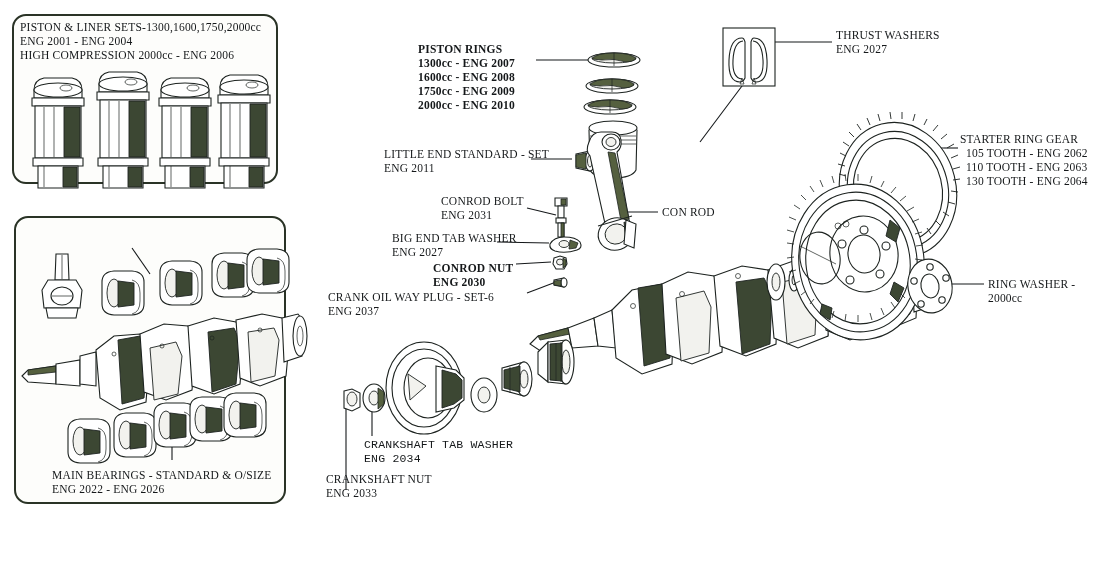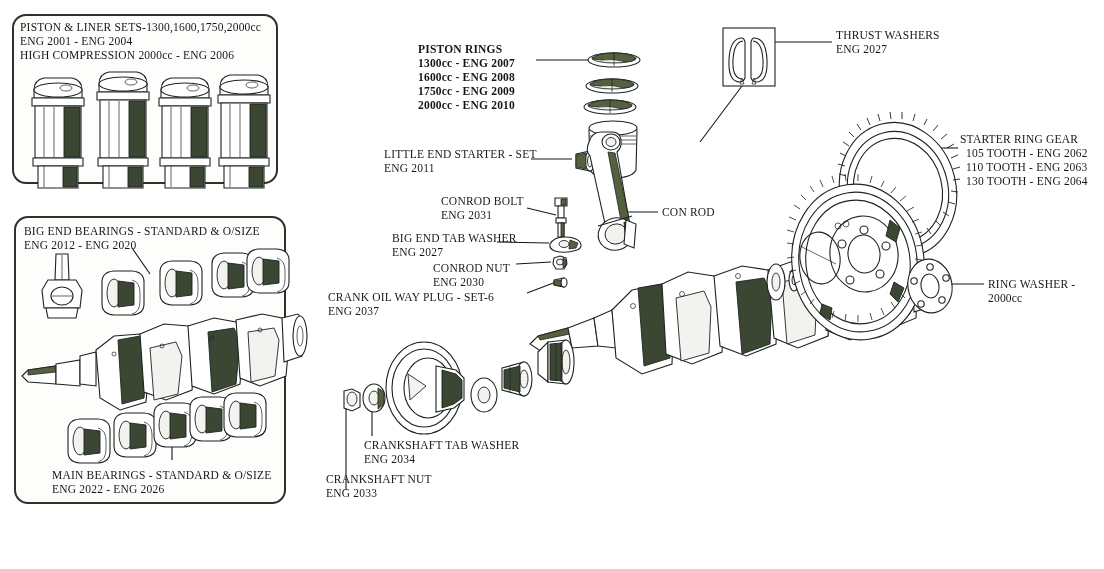--- a/index.html
+++ b/index.html
@@ -113,24 +113,20 @@
         <path class="shade" d="M33,94 l14,0 l0,20 l-14,0 z"></path>
         <line class="thin" x1="14" y1="31" x2="14" y2="84"></line>
         <line class="thin" x1="24" y1="31" x2="24" y2="84"></line>
         <line class="thin" x1="14" y1="93" x2="14" y2="114"></line>
       </g>
     </g>
   </svg>
 
   <div class="boxed" style="left:14px;top:216px;width:272px;height:288px;"></div>
 
-  <div class="label" style="left:24px;top:224px;">
-    <span class="ln">BIG END BEARINGS - STANDARD &amp; O/SIZE</span>
-    <span class="ln">ENG 2012 - ENG 2020</span>
-  </div>
 
   <div class="label" style="left:52px;top:468px;">
     <span class="ln">MAIN BEARINGS - STANDARD &amp; O/SIZE</span>
     <span class="ln">ENG 2022 - ENG 2026</span>
   </div>
 
   <svg width="1104" height="569">
 
     <line class="ld" x1="132" y1="248" x2="150" y2="274"></line>
 
@@ -242,35 +238,35 @@
   </div>
 
   <div class="label" style="left:960px;top:132px;">
     <span class="ln">STARTER RING GEAR</span>
     <span class="ln" style="padding-left:6px">105 TOOTH - ENG 2062</span>
     <span class="ln" style="padding-left:6px">110 TOOTH - ENG 2063</span>
     <span class="ln" style="padding-left:6px">130 TOOTH - ENG 2064</span>
   </div>
 
   <div class="label" style="left:384px;top:147px;">
-    <span class="ln">LITTLE END STARTER - SET</span>
+    <span class="ln">LITTLE END STANDARD - SET</span>
     <span class="ln">ENG 2011</span>
   </div>
 
   <div class="label" style="left:441px;top:194px;">
     <span class="ln">CONROD BOLT</span>
     <span class="ln">ENG 2031</span>
   </div>
 
   <div class="label" style="left:392px;top:231px;font-family:Liberation Serif, serif;">
     <span class="ln">BIG END TAB WASHER</span>
     <span class="ln">ENG 2027</span>
   </div>
 
-  <div class="label" style="left:433px;top:261px;">
+  <div class="label" style="left:433px;top:261px;font-weight:bold;">
     <span class="ln">CONROD NUT</span>
     <span class="ln">ENG 2030</span>
   </div>
 
   <div class="label" style="left:328px;top:290px;">
     <span class="ln">CRANK OIL WAY PLUG - SET-6</span>
     <span class="ln">ENG 2037</span>
   </div>
 
   <div class="label" style="left:662px;top:205px;">
@@ -280,21 +276,21 @@
   <div class="label" style="left:778px;top:312px;">
     <span class="ln">SPIGOT BUSH</span>
     <span class="ln">ENG 2038</span>
   </div>
 
   <div class="label" style="left:988px;top:277px;">
     <span class="ln">RING WASHER -</span>
     <span class="ln">2000cc</span>
   </div>
 
-  <div class="label" style="left:364px;top:438px;">
+  <div class="label" style="left:364px;top:438px;font-family:Liberation Mono, monospace;">
     <span class="ln">CRANKSHAFT TAB WASHER</span>
     <span class="ln">ENG 2034</span>
   </div>
 
   <div class="label" style="left:326px;top:472px;">
     <span class="ln">CRANKSHAFT NUT</span>
     <span class="ln">ENG 2033</span>
   </div>
 
   <svg width="1104" height="569">

